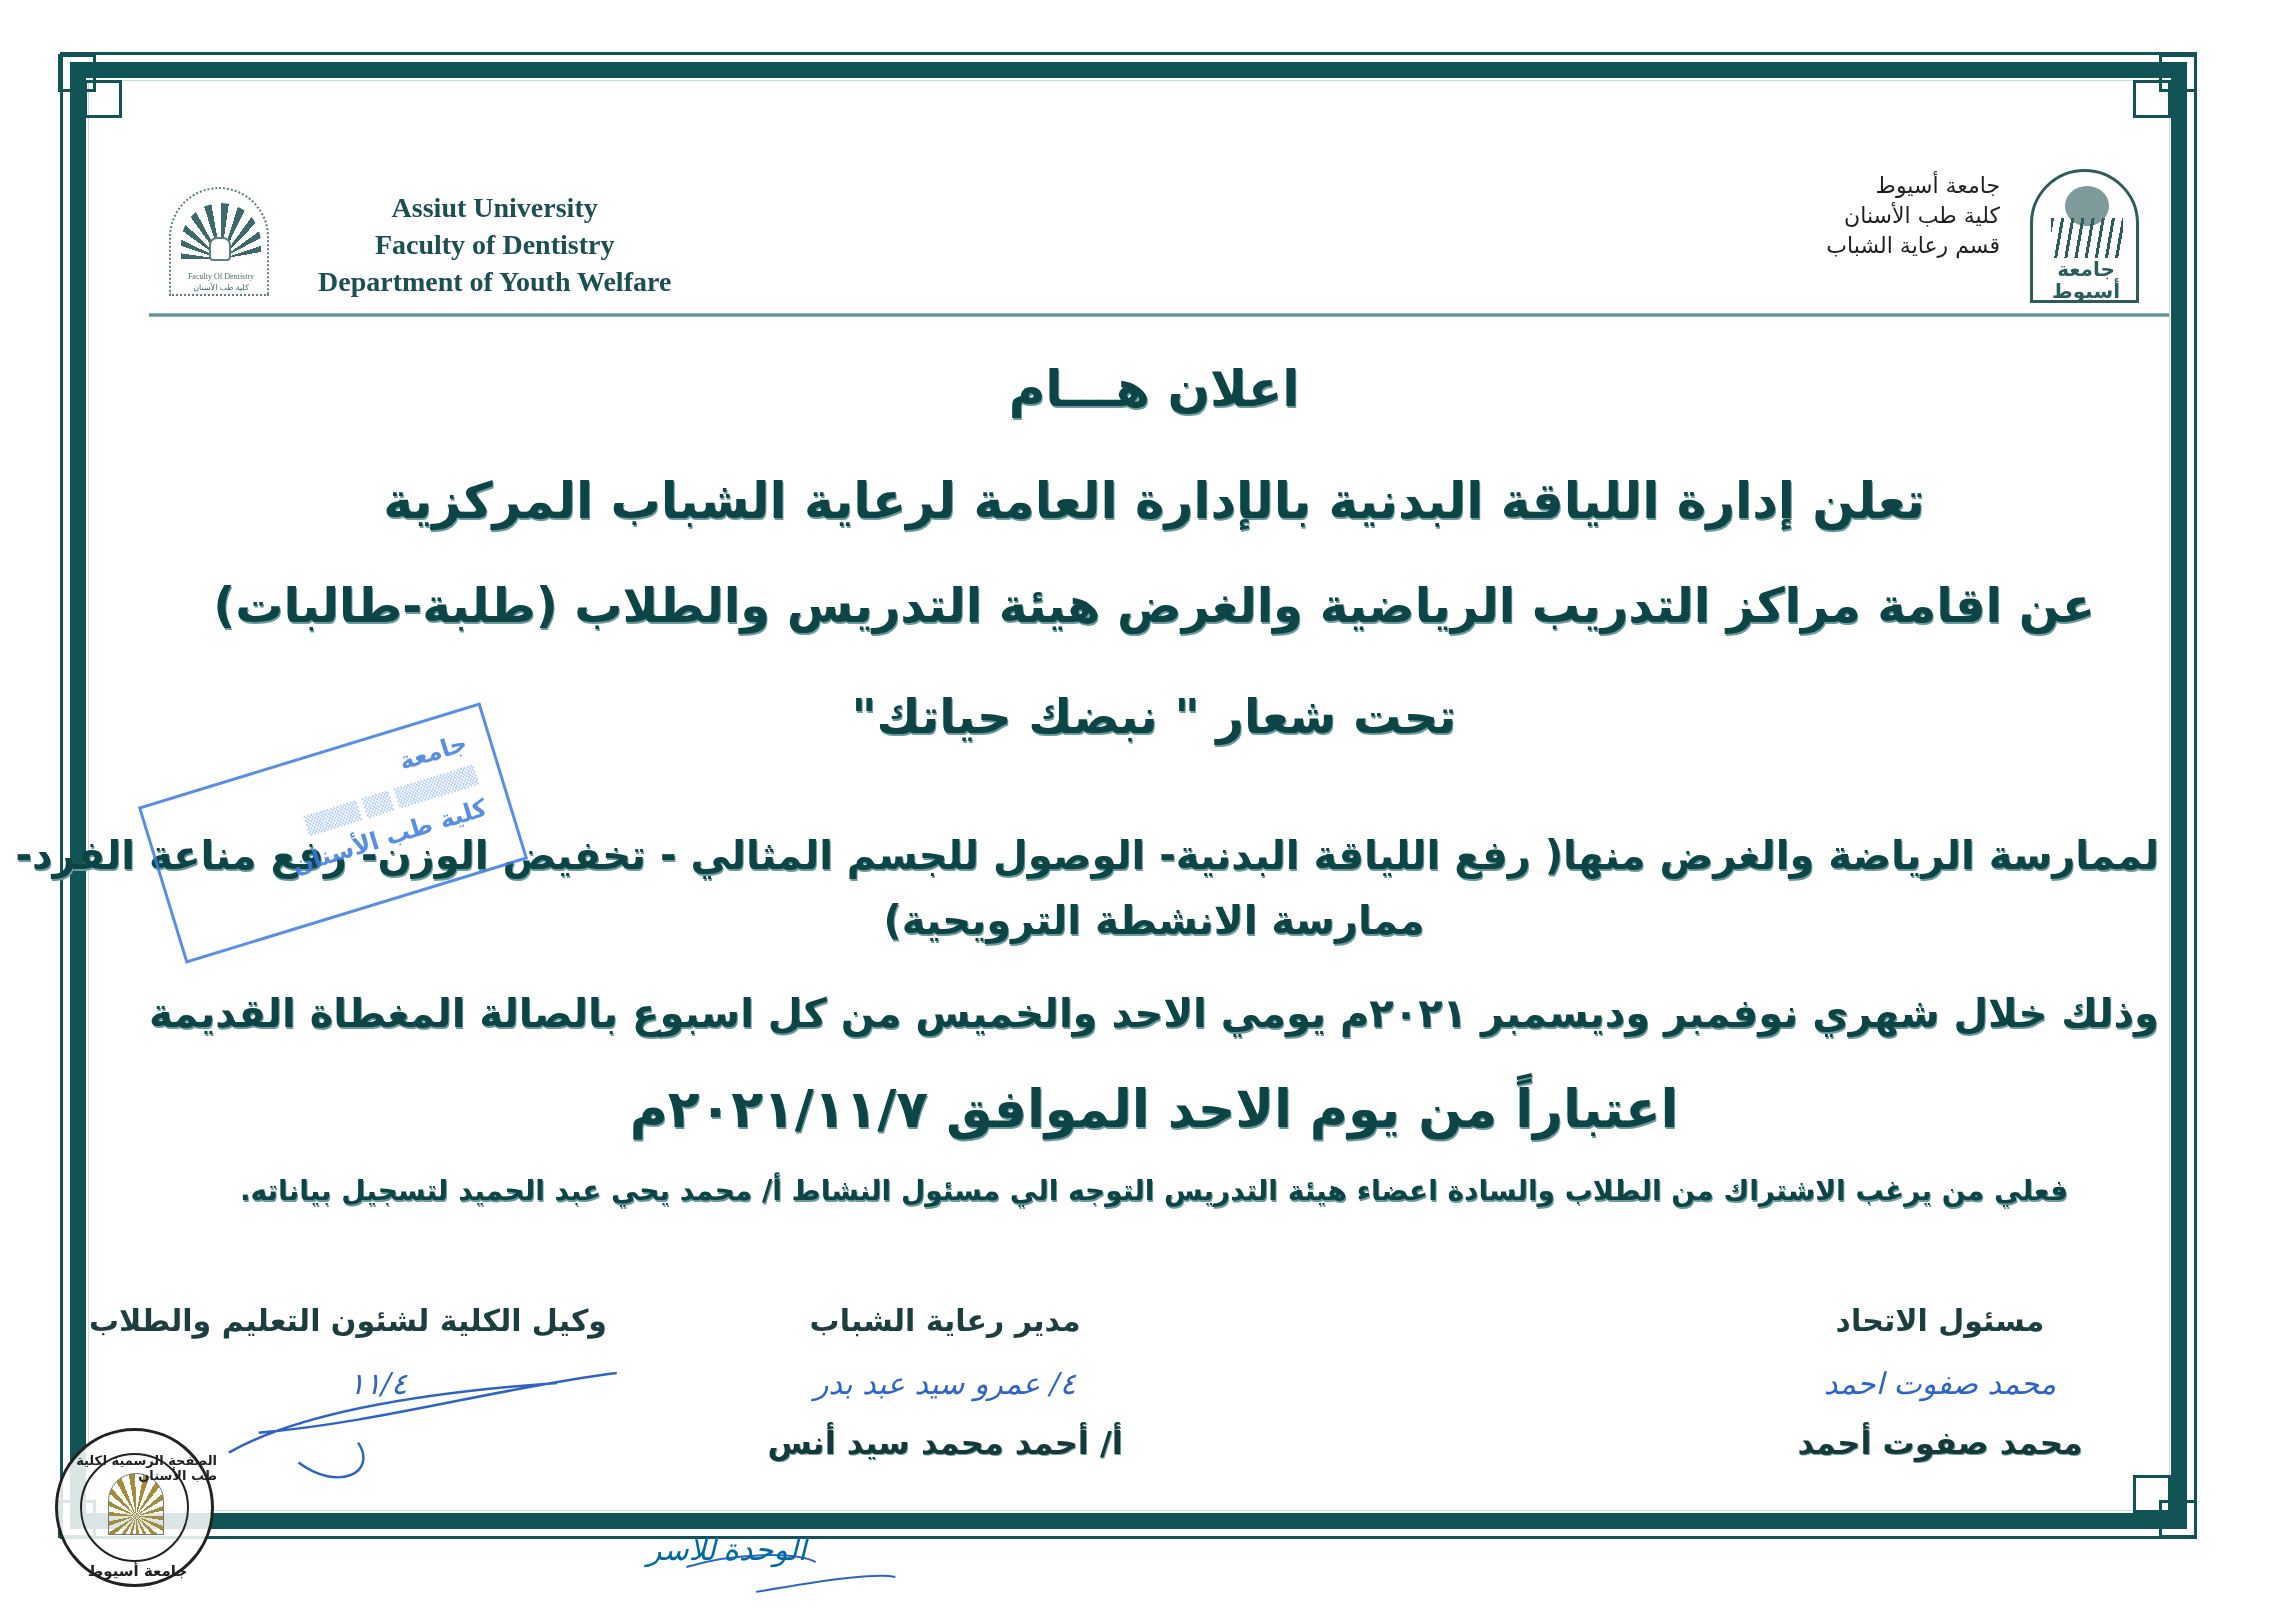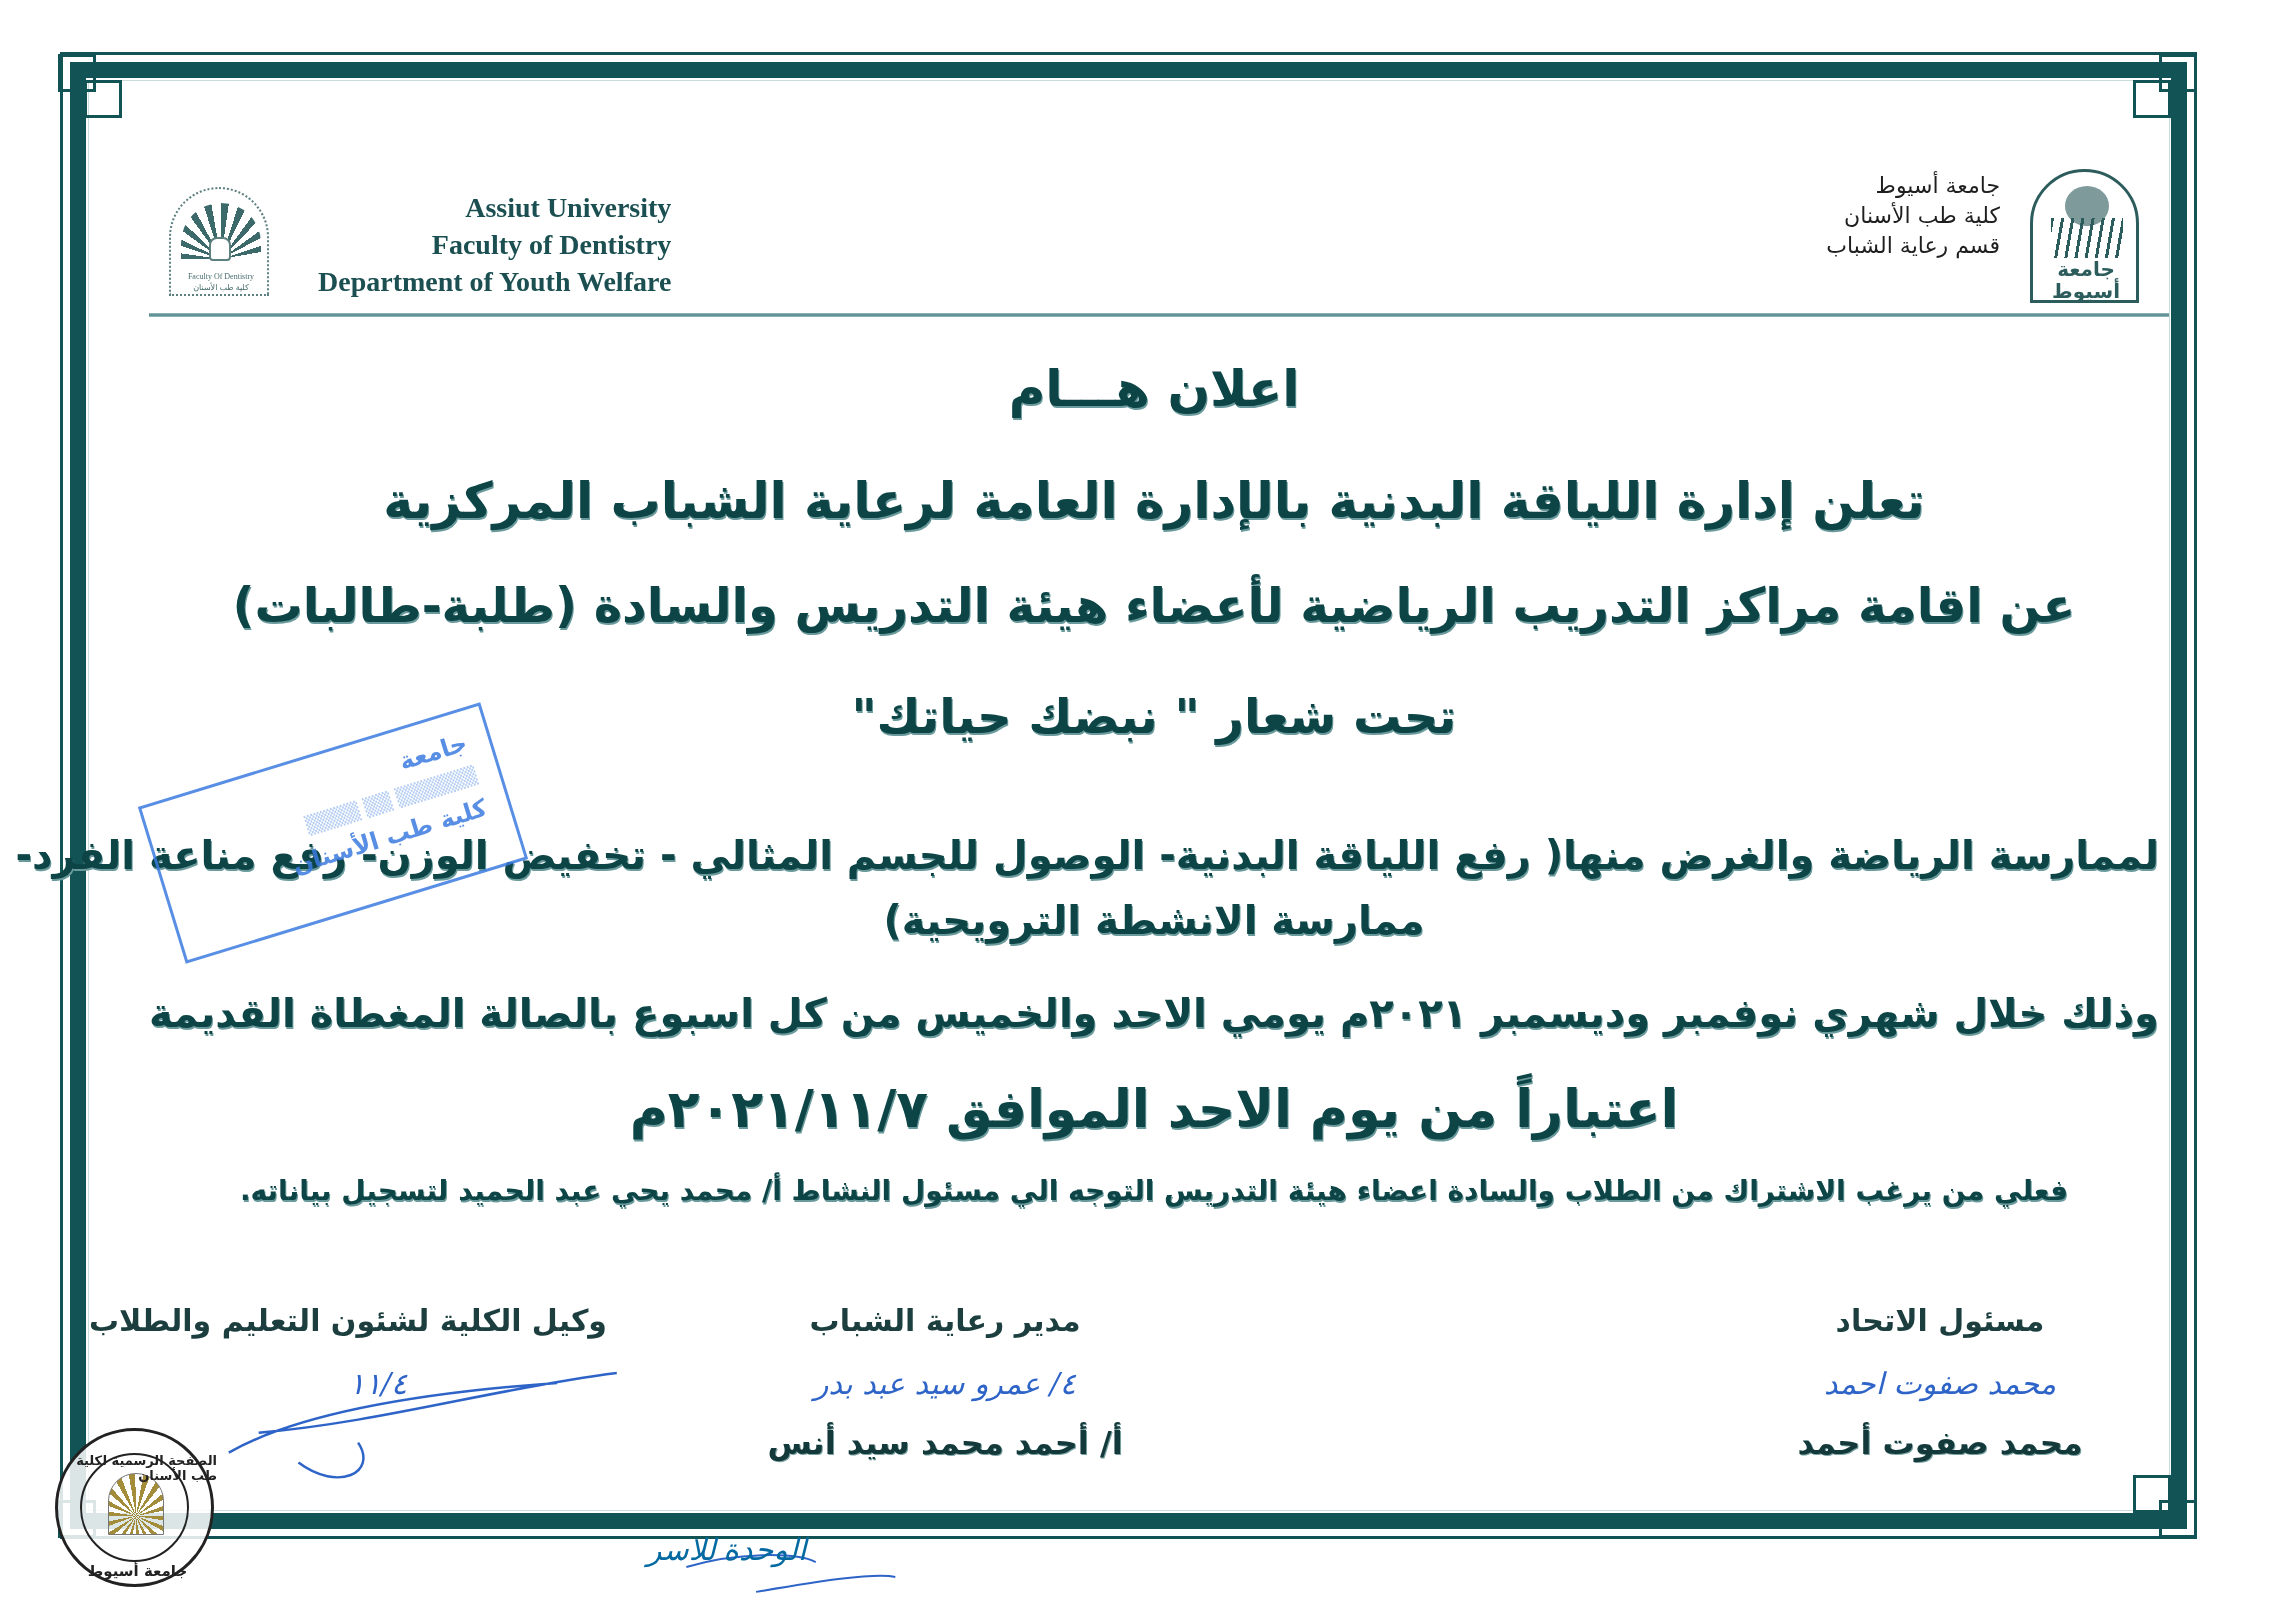--- a/index.html
+++ b/index.html
@@ -40,21 +40,21 @@
     }
     .logo-en .cap {
       position: absolute; left: 6px; top: 82px; width: 88px;
       font-family: "Liberation Serif", serif; font-size: 8px; color: #4a6e6f; text-align: center; line-height: 11px;
     }
     .header-en {
       position: absolute; left: 169px; top: 30px;
       font-family: "Liberation Serif", serif; font-weight: bold; font-size: 28px; line-height: 37px;
       color: #1b4f51; text-align: center;
     }
-    .header-en div { white-space: nowrap; text-align: right; }
+    .header-en div { white-space: nowrap; }
 
     .logo-ar {
       position: absolute; right: 20px; top: 10px; width: 109px; height: 134px;
       border: 3px solid #2d5c5d; border-radius: 55px 55px 0 0; overflow: hidden; background: #fff;
     }
     .logo-ar .sun {
       position: absolute; left: 32px; top: 14px; width: 44px; height: 40px; border-radius: 50%;
       background: #7e9a9b;
     }
     .logo-ar .rays {
@@ -181,21 +181,21 @@
     <div class="sun"></div>
     <div class="rays"></div>
     <div class="word">جامعة أسيوط</div>
   </div>
 </div>
 <div class="header-divider"></div>
 
 <div class="content">
   <div class="heavy ann-title">اعلان هـــام</div>
   <div class="heavy line1">تعلن إدارة اللياقة البدنية بالإدارة العامة لرعاية الشباب المركزية</div>
-  <div class="heavy line2">عن اقامة مراكز التدريب الرياضية لأعضاء هيئة التدريس والسادة (طلبة-طالبات)</div>
+  <div class="heavy line2">عن اقامة مراكز التدريب الرياضية والغرض هيئة التدريس والطلاب (طلبة-طالبات)</div>
   <div class="heavy line3">تحت شعار " نبضك حياتك"</div>
   <div class="heavy line4">لممارسة الرياضة والغرض منها( رفع اللياقة البدنية- الوصول للجسم المثالي - تخفيض الوزن- رفع مناعة الفرد-</div>
   <div class="heavy line5">ممارسة الانشطة الترويحية)</div>
   <div class="heavy line6">وذلك خلال شهري نوفمبر وديسمبر ٢٠٢١م يومي الاحد والخميس من كل اسبوع بالصالة المغطاة القديمة</div>
   <div class="heavy line7">اعتباراً من يوم الاحد الموافق ٢٠٢١/١١/٧م</div>
   <div class="heavy line8">فعلي من يرغب الاشتراك من الطلاب والسادة اعضاء هيئة التدريس التوجه الي مسئول النشاط أ/ محمد يحي عبد الحميد لتسجيل بياناته.</div>
 </div>
 
 <div class="stamp-rect">
   <div>جامعة</div>

